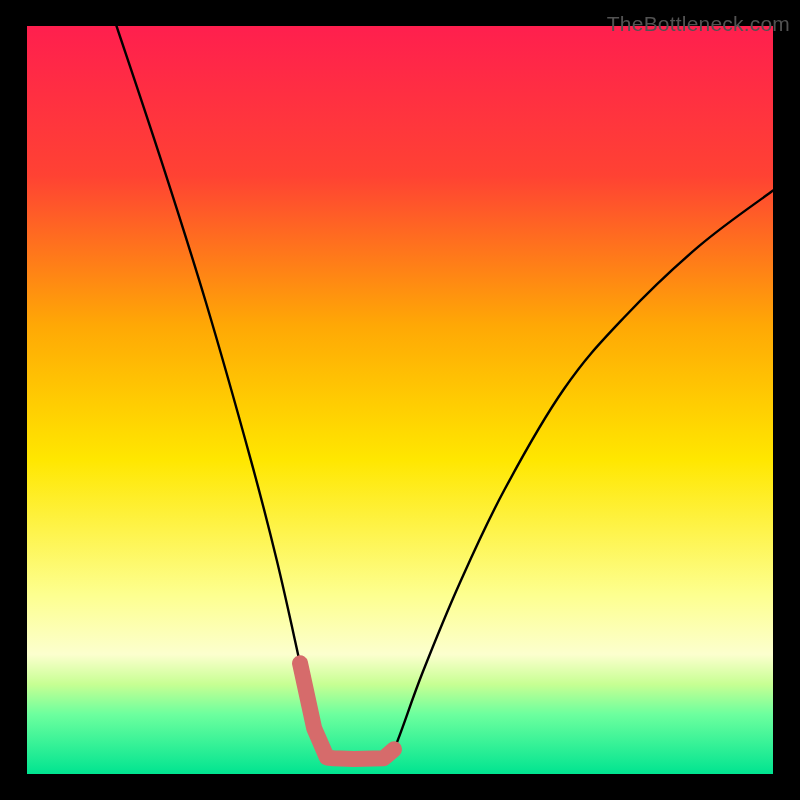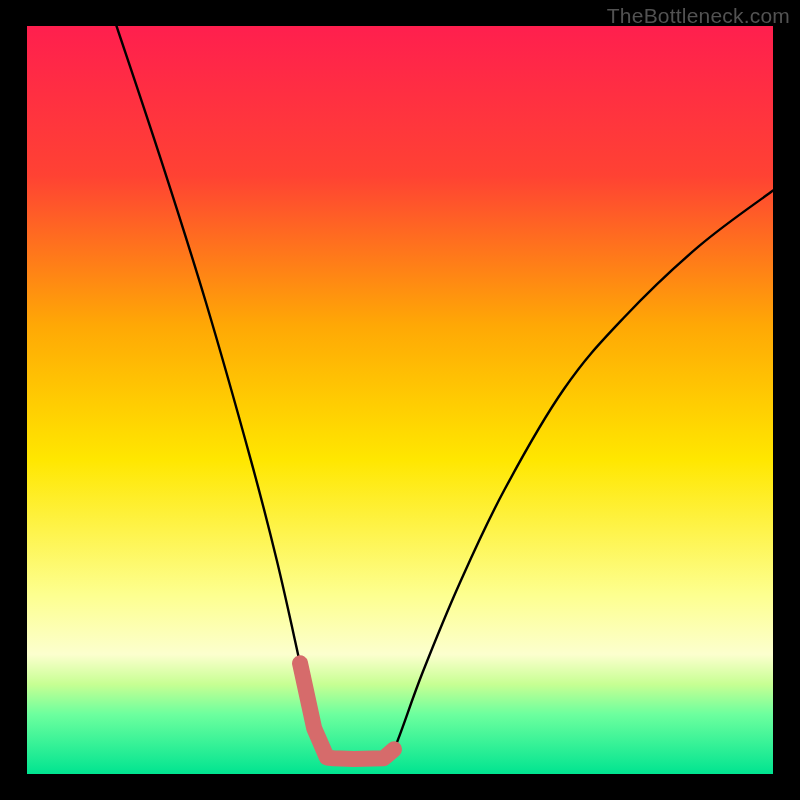--- a/index.html
+++ b/index.html
@@ -13,21 +13,21 @@
   }
   .frame {
     position: absolute;
     left: 27px;
     top: 26px;
     width: 746px;
     height: 748px;
   }
   .watermark {
     position: absolute;
-    top: 4px;
+    top: 12px;
     right: 10px;
     color: #525252;
     font-size: 21px;
     font-weight: 500;
     letter-spacing: 0.2px;
     z-index: 10;
   }
   svg {
     display: block;
   }

